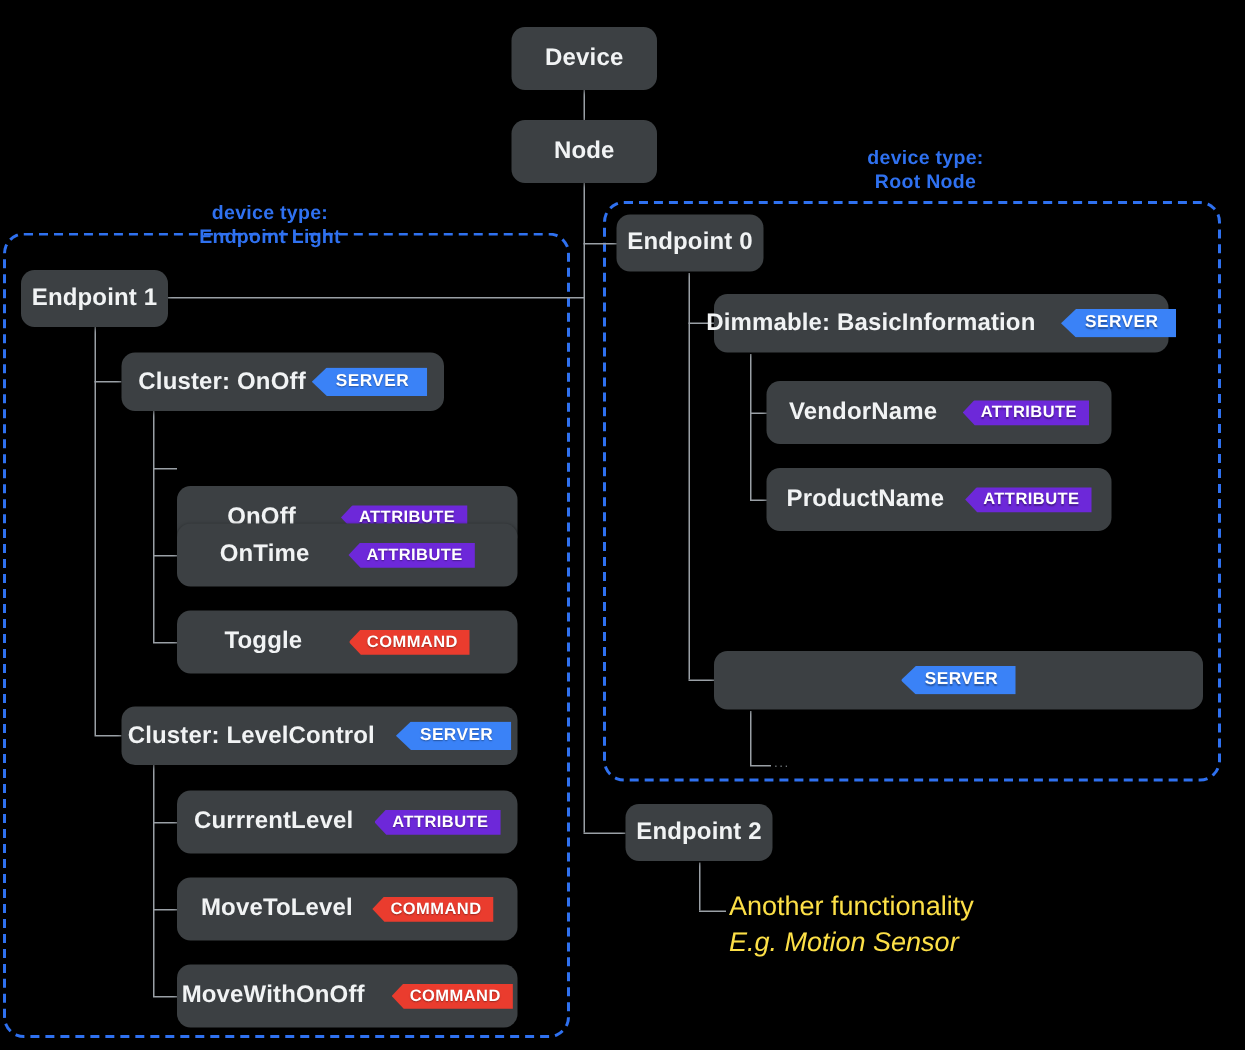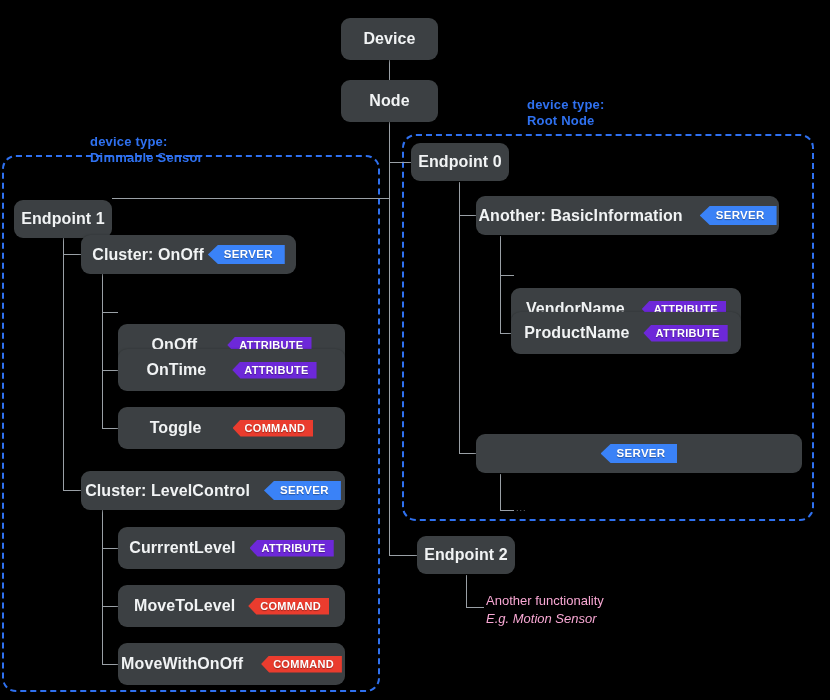--- a/index.html
+++ b/index.html
@@ -23,20 +23,21 @@
   
   .group-box {
     position: absolute;
     border: 2px dashed #2f71f0;
     border-radius: 14px;
     box-sizing: border-box;
     background: transparent;
   }
   .group-label {
     position: absolute;
+    text-align: center;
     line-height: 1.25;
     font-size: 13px;
     color: #2f71f0;
     font-weight: 700;
     letter-spacing: 0.2px;
     white-space: nowrap;
   }
   .group-label .gl-prefix {
     display: block;
     font-weight: 700;
@@ -110,22 +111,22 @@
   }
   .hline {
     position: absolute;
     height: 1px;
     background: #9aa0a6;
   }
 
   
   .annot {
     position: absolute;
-    color: #f9a8d4;
-    font-size: 13px;
+    color: #fde047;
+    font-size: 18px;
     line-height: 1.35;
     white-space: nowrap;
   }
   .annot .line2 {
     display: block;
     font-style: italic;
   }
   .ellipsis {
     position: absolute;
     color: #6e7478;
@@ -135,21 +136,21 @@
   }
 </style>
 </head>
 <body>
 
 <div id="canvas">
 
   <div class="group-box" style="left:2px; top:155px; width:378px; height:537px;"></div>
   <div class="group-label" style="left:90px; top:134px; width:180px;">
     <span class="gl-prefix">device type:</span>
-    <span class="gl-name">Dimmable Sensor</span>
+    <span class="gl-name">Endpoint Light</span>
   </div>
 
   <div class="group-box" style="left:402px; top:134px; width:412px; height:387px;"></div>
   <div class="group-label" style="left:527px; top:97px; width:180px;">
     <span class="gl-prefix">device type:</span>
     <span class="gl-name">Root Node</span>
   </div>
 
   <div class="vline" style="left:389px; top:59px; height:22px;"></div>
 
@@ -190,21 +191,21 @@
   <div class="hline" style="left:466px; top:607px; width:18px;"></div>
 
   <div class="node" style="left:341px; top:80px; width:97px; height:42px;">
     <span class="label">Node</span>
   </div>
 
   <div class="node" style="left:341px; top:18px; width:97px; height:42px;">
     <span class="label">Device</span>
   </div>
 
-  <div class="node" style="left:14px; top:180px; width:98px; height:38px;margin-top:20px;">
+  <div class="node" style="left:14px; top:180px; width:98px; height:38px;">
     <span class="label">Endpoint 1</span>
   </div>
 
   <div class="node row" style="left:81px; top:235px; width:215px; height:39px;">
     <span class="row-inner">
       <span class="label">Cluster: OnOff</span>
       <span class="badge server">SERVER</span>
     </span>
   </div>
 
@@ -256,26 +257,26 @@
       <span class="badge command">COMMAND</span>
     </span>
   </div>
 
   <div class="node" style="left:411px; top:143px; width:98px; height:38px;">
     <span class="label">Endpoint 0</span>
   </div>
 
   <div class="node row" style="left:476px; top:196px; width:303px; height:39px;">
     <span class="row-inner" style="gap:17px;">
-      <span class="label">Another: BasicInformation</span>
+      <span class="label">Dimmable: BasicInformation</span>
       <span class="badge server">SERVER</span>
     </span>
   </div>
 
-  <div class="node row" style="left:511px; top:254px; width:230px; height:42px;margin-top:34px;">
+  <div class="node row" style="left:511px; top:254px; width:230px; height:42px;">
     <span class="row-inner" style="gap:17px;">
       <span class="label">VendorName</span>
       <span class="badge attribute">ATTRIBUTE</span>
     </span>
   </div>
 
   <div class="node row" style="left:511px; top:312px; width:230px; height:42px;">
     <span class="row-inner" style="gap:14px;">
       <span class="label">ProductName</span>
       <span class="badge attribute">ATTRIBUTE</span>

